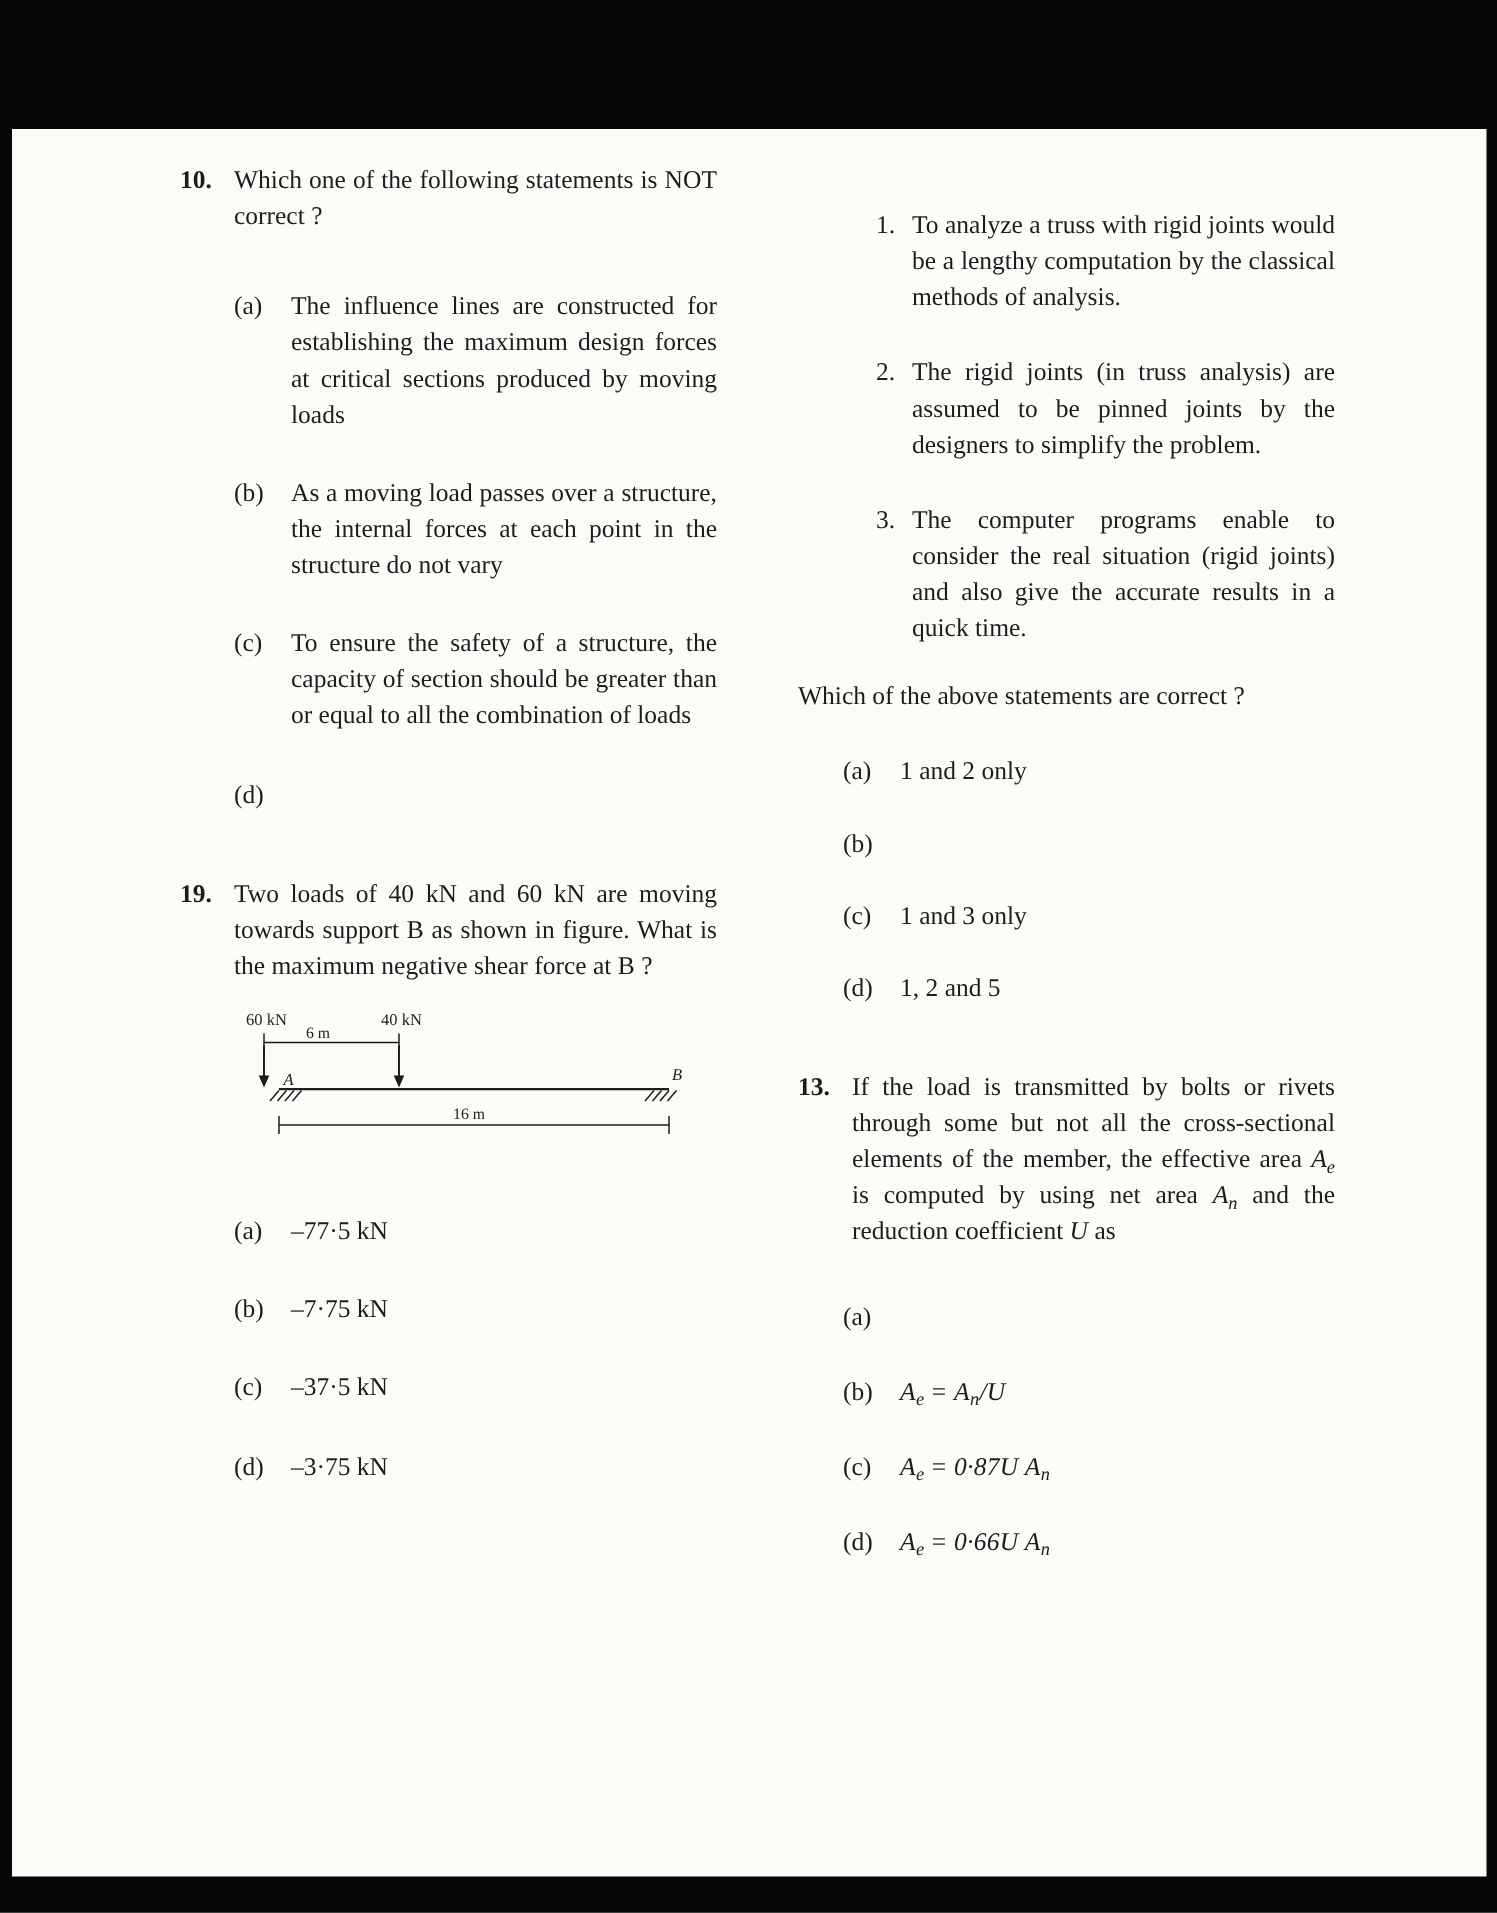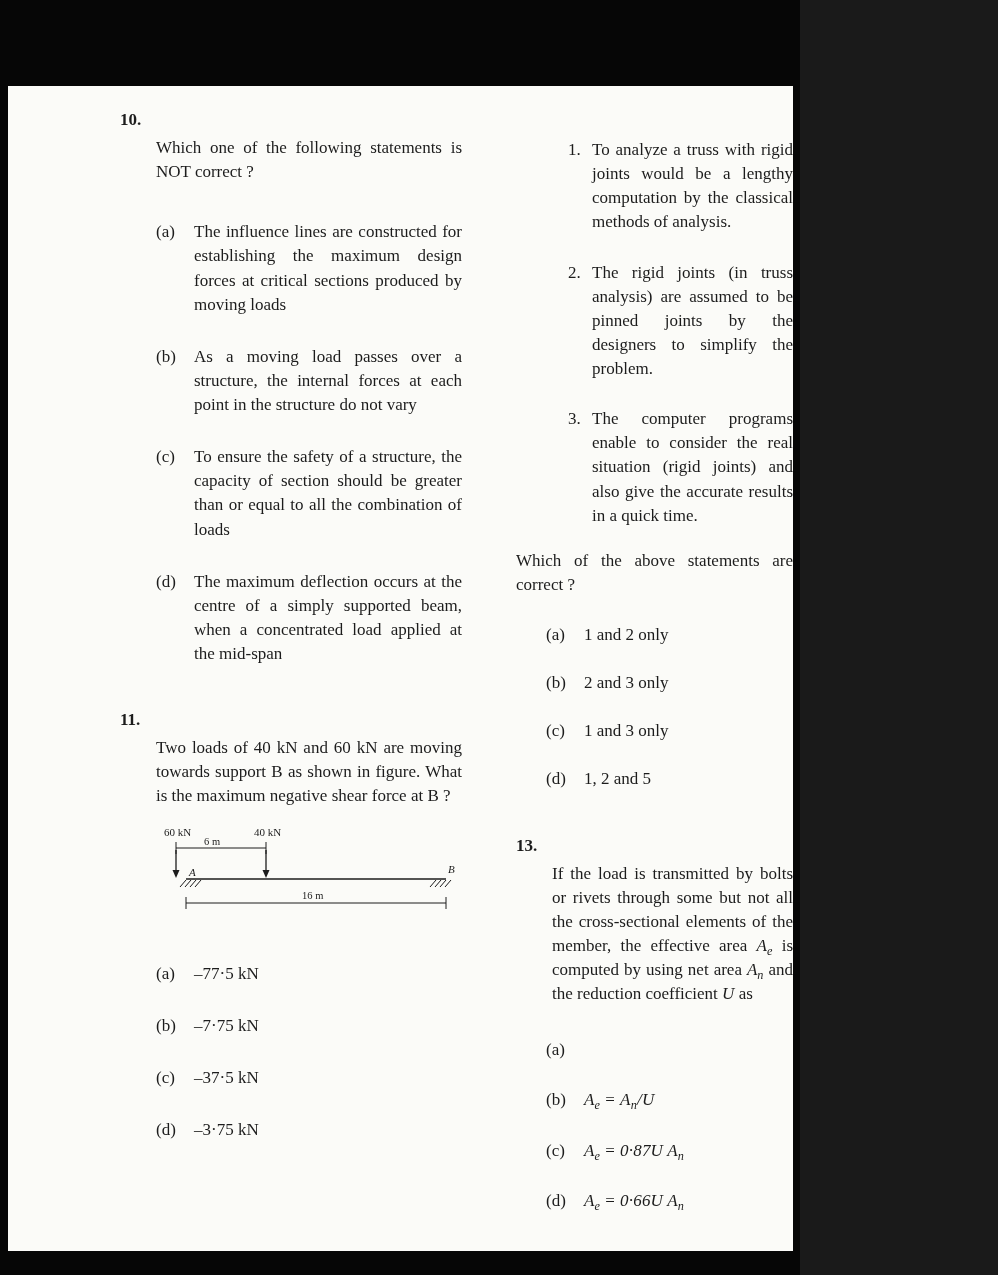--- a/index.html
+++ b/index.html
@@ -1,29 +1,29 @@
 <!DOCTYPE html>
 <html><head>
 <meta charset="utf-8">
 <style>
   html,body { margin:0; padding:0; background:#1a1a1a; }
   .scan {
-    position:relative; width:800px; height:1275px; background:#060606;
+    position:relative; width:998px; height:1275px; background:#060606;
     font-family:"Liberation Serif", serif; overflow:hidden;
   }
   .page {
     position:absolute; left:8px; right:7px; top:86px; bottom:24px;
     background:#fbfbf8; color:#1c1c1c;
   }
   .content { display:flex; gap:54px; padding:22px 0 0 112px; }
   .col { width:358px; font-size:17px; line-height:1.42; }
 
   .q { display:flex; }
   .qnum { width:36px; flex:none; font-weight:bold; }
-  .qbody { flex:1; text-align:justify;margin-top:28px; }
+  .qbody { flex:1; text-align:justify; }
 
   .opt { display:flex; margin-left:36px; margin-top:28px; }
   .optlabel { width:38px; flex:none; }
   .opttext { flex:1; text-align:justify; }
 
   .stmt { display:flex; margin-left:52px; margin-top:26px; }
   .stmtnum { width:24px; flex:none; }
   .stmttext { flex:1; text-align:justify; }
 
   .prompt { margin-top:21px; text-align:justify; }
@@ -62,25 +62,24 @@
         <div class="opt">
           <span class="optlabel">(b)</span>
           <span class="opttext">As a moving load passes over a structure, the internal forces at each point in the structure do not vary</span>
         </div>
         <div class="opt">
           <span class="optlabel">(c)</span>
           <span class="opttext">To ensure the safety of a structure, the capacity of section should be greater than or equal to all the combination of loads</span>
         </div>
         <div class="opt">
           <span class="optlabel">(d)</span>
-          <span class="opttext">The maximum deflection occurs at the centre of a simply supported beam, when a concentrated load applied at the mid-span</span>
         </div>
 
         <div class="q mt-q">
-          <span class="qnum">11.</span>
+          <span class="qnum">19.</span>
           <span class="qbody">Two loads of 40 kN and 60 kN are moving towards support B as shown in figure. What is the maximum negative shear force at B ?</span>
         </div>
 
         <div class="mt-fig">
           <svg width="300" height="98" viewBox="0 0 300 98">
 
             <text class="figlabel" x="2" y="13">60 kN</text>
             <text class="figlabel" x="92" y="13">40 kN</text>
 
             <text class="figdim" x="42" y="22">6 m</text>
@@ -154,21 +153,20 @@
         </div>
 
         <div class="prompt">Which of the above statements are correct ?</div>
 
         <div class="opt" style="margin-top:26px; margin-left:30px">
           <span class="optlabel">(a)</span>
           <span class="opttext">1 and 2 only</span>
         </div>
         <div class="opt" style="margin-top:24px; margin-left:30px">
           <span class="optlabel">(b)</span>
-          <span class="opttext">2 and 3 only</span>
         </div>
         <div class="opt" style="margin-top:24px; margin-left:30px">
           <span class="optlabel">(c)</span>
           <span class="opttext">1 and 3 only</span>
         </div>
         <div class="opt" style="margin-top:24px; margin-left:30px">
           <span class="optlabel">(d)</span>
           <span class="opttext">1, 2 and 5</span>
         </div>
 

